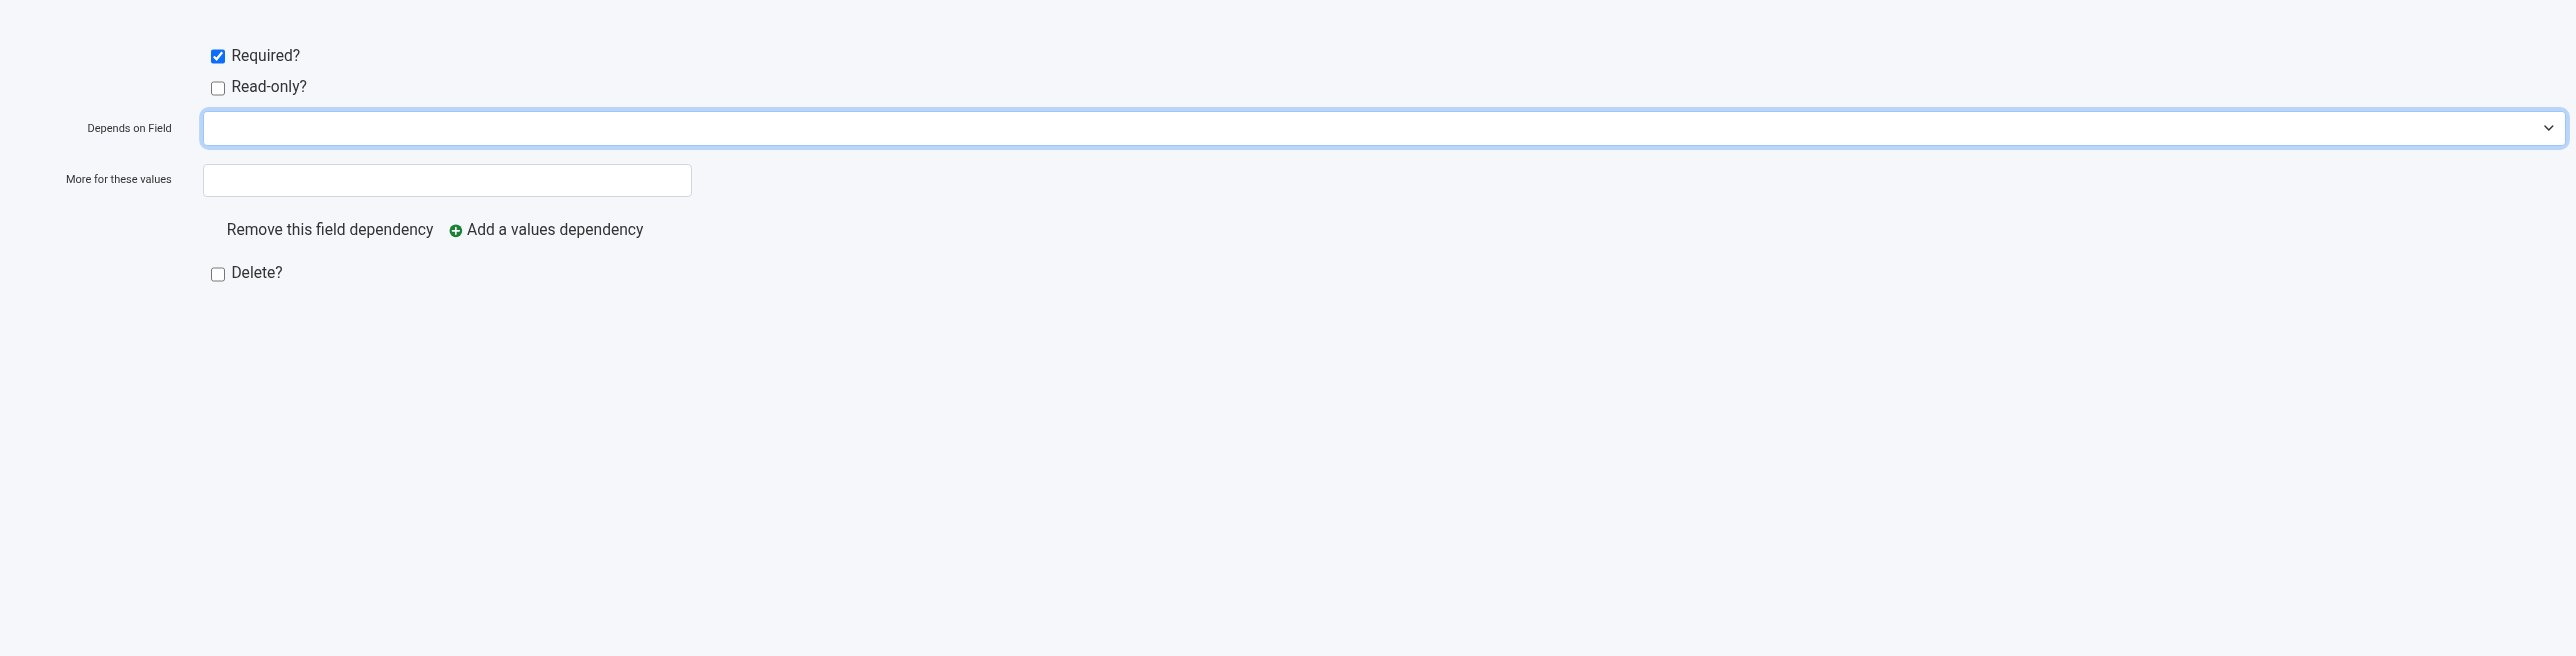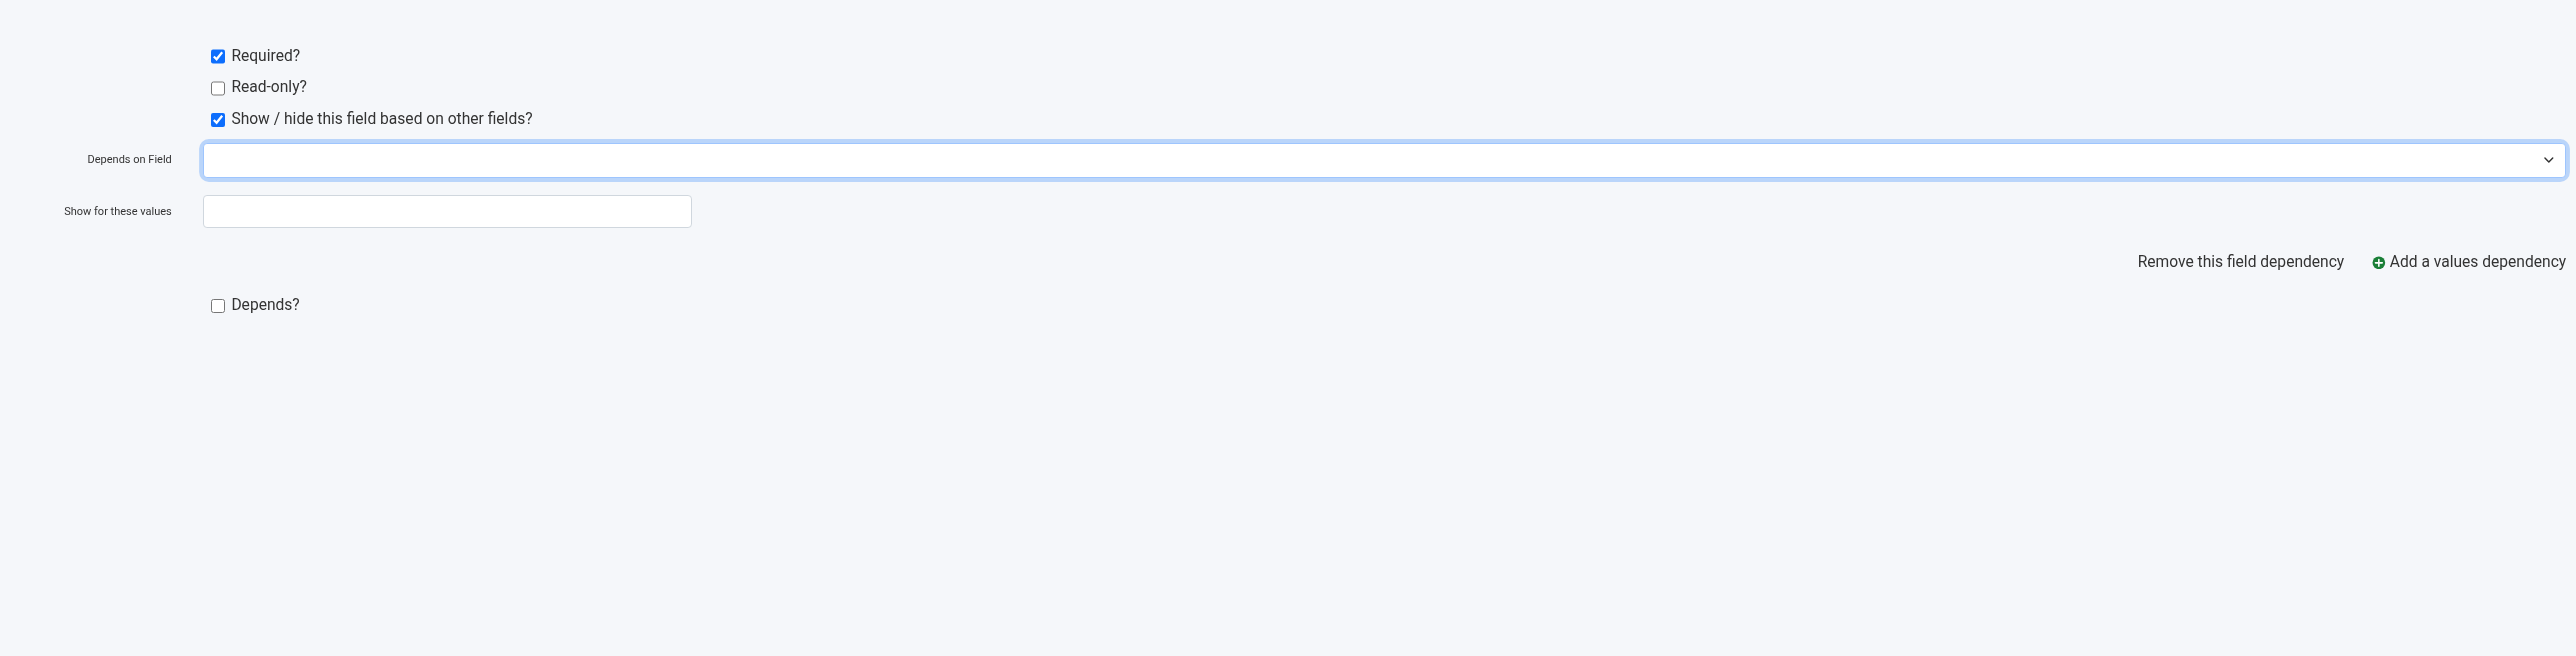--- a/index.html
+++ b/index.html
@@ -98,22 +98,21 @@
       border: 1px solid #d0d7de;
       border-radius: 3.9px;
       background: #fff;
     }
     .actions-row {
       display: flex;
       align-items: center;
       padding-left: 217px;
       margin-top: 23.5px;
       margin-bottom: 9.8px;
-      gap: 28px;
-      justify-content: flex-end;
+      gap: 16px;
     }
     .action-link {
       font-size: 15.6px;
       color: #333;
       cursor: pointer;
       display: inline-flex;
       align-items: center;
       gap: 3.9px;
     }
     .add-icon {
@@ -152,46 +151,40 @@
   </div>
 
   <div class="checkbox-row">
     <label>
       <input type="checkbox" style="">
       <span>Read-only?</span>
     </label>
   </div>
 
 
-  <div class="checkbox-row">
-    <label>
-      <input type="checkbox" checked="" style="">
-      <span>Show / hide this field based on other fields?</span>
-    </label>
-  </div>
 
   <div class="form-row depends-row">
     <div class="label-col">Depends on Field</div>
     <div class="field-col">
       <div class="select-wrap select-focused">
         <select>
           <option></option>
         </select>
         <span class="chevron">
           <svg viewBox="0 0 12 12" width="11.7" height="11.7">
               <path d="M2 4 L6 8 L10 4" stroke="#333" stroke-width="1.5" fill="none" stroke-linecap="round" stroke-linejoin="round"></path>
             </svg>
         </span>
       </div>
     </div>
   </div>
 
 
   <div class="form-row showfor-row">
-    <div class="label-col">Show for these values</div>
+    <div class="label-col">More for these values</div>
     <div class="field-col">
       <input type="text" class="text-input" value="" style="">
     </div>
   </div>
 
   <div class="actions-row">
     <span class="action-link">
       <span>Remove this field dependency</span>
     </span>
     <span class="action-link">
@@ -201,19 +194,19 @@
           <path d="M7 3.5 L7 10.5 M3.5 7 L10.5 7" stroke="#fff" stroke-width="1.6" stroke-linecap="round"></path>
         </svg>
       </span>
       <span>Add a values dependency</span>
     </span>
   </div>
 
   <div class="checkbox-row delete-row">
     <label>
       <input type="checkbox" style="">
-      <span>Depends?</span>
+      <span>Delete?</span>
     </label>
   </div>
 
 
 </div>
 
 
 </body></html>

